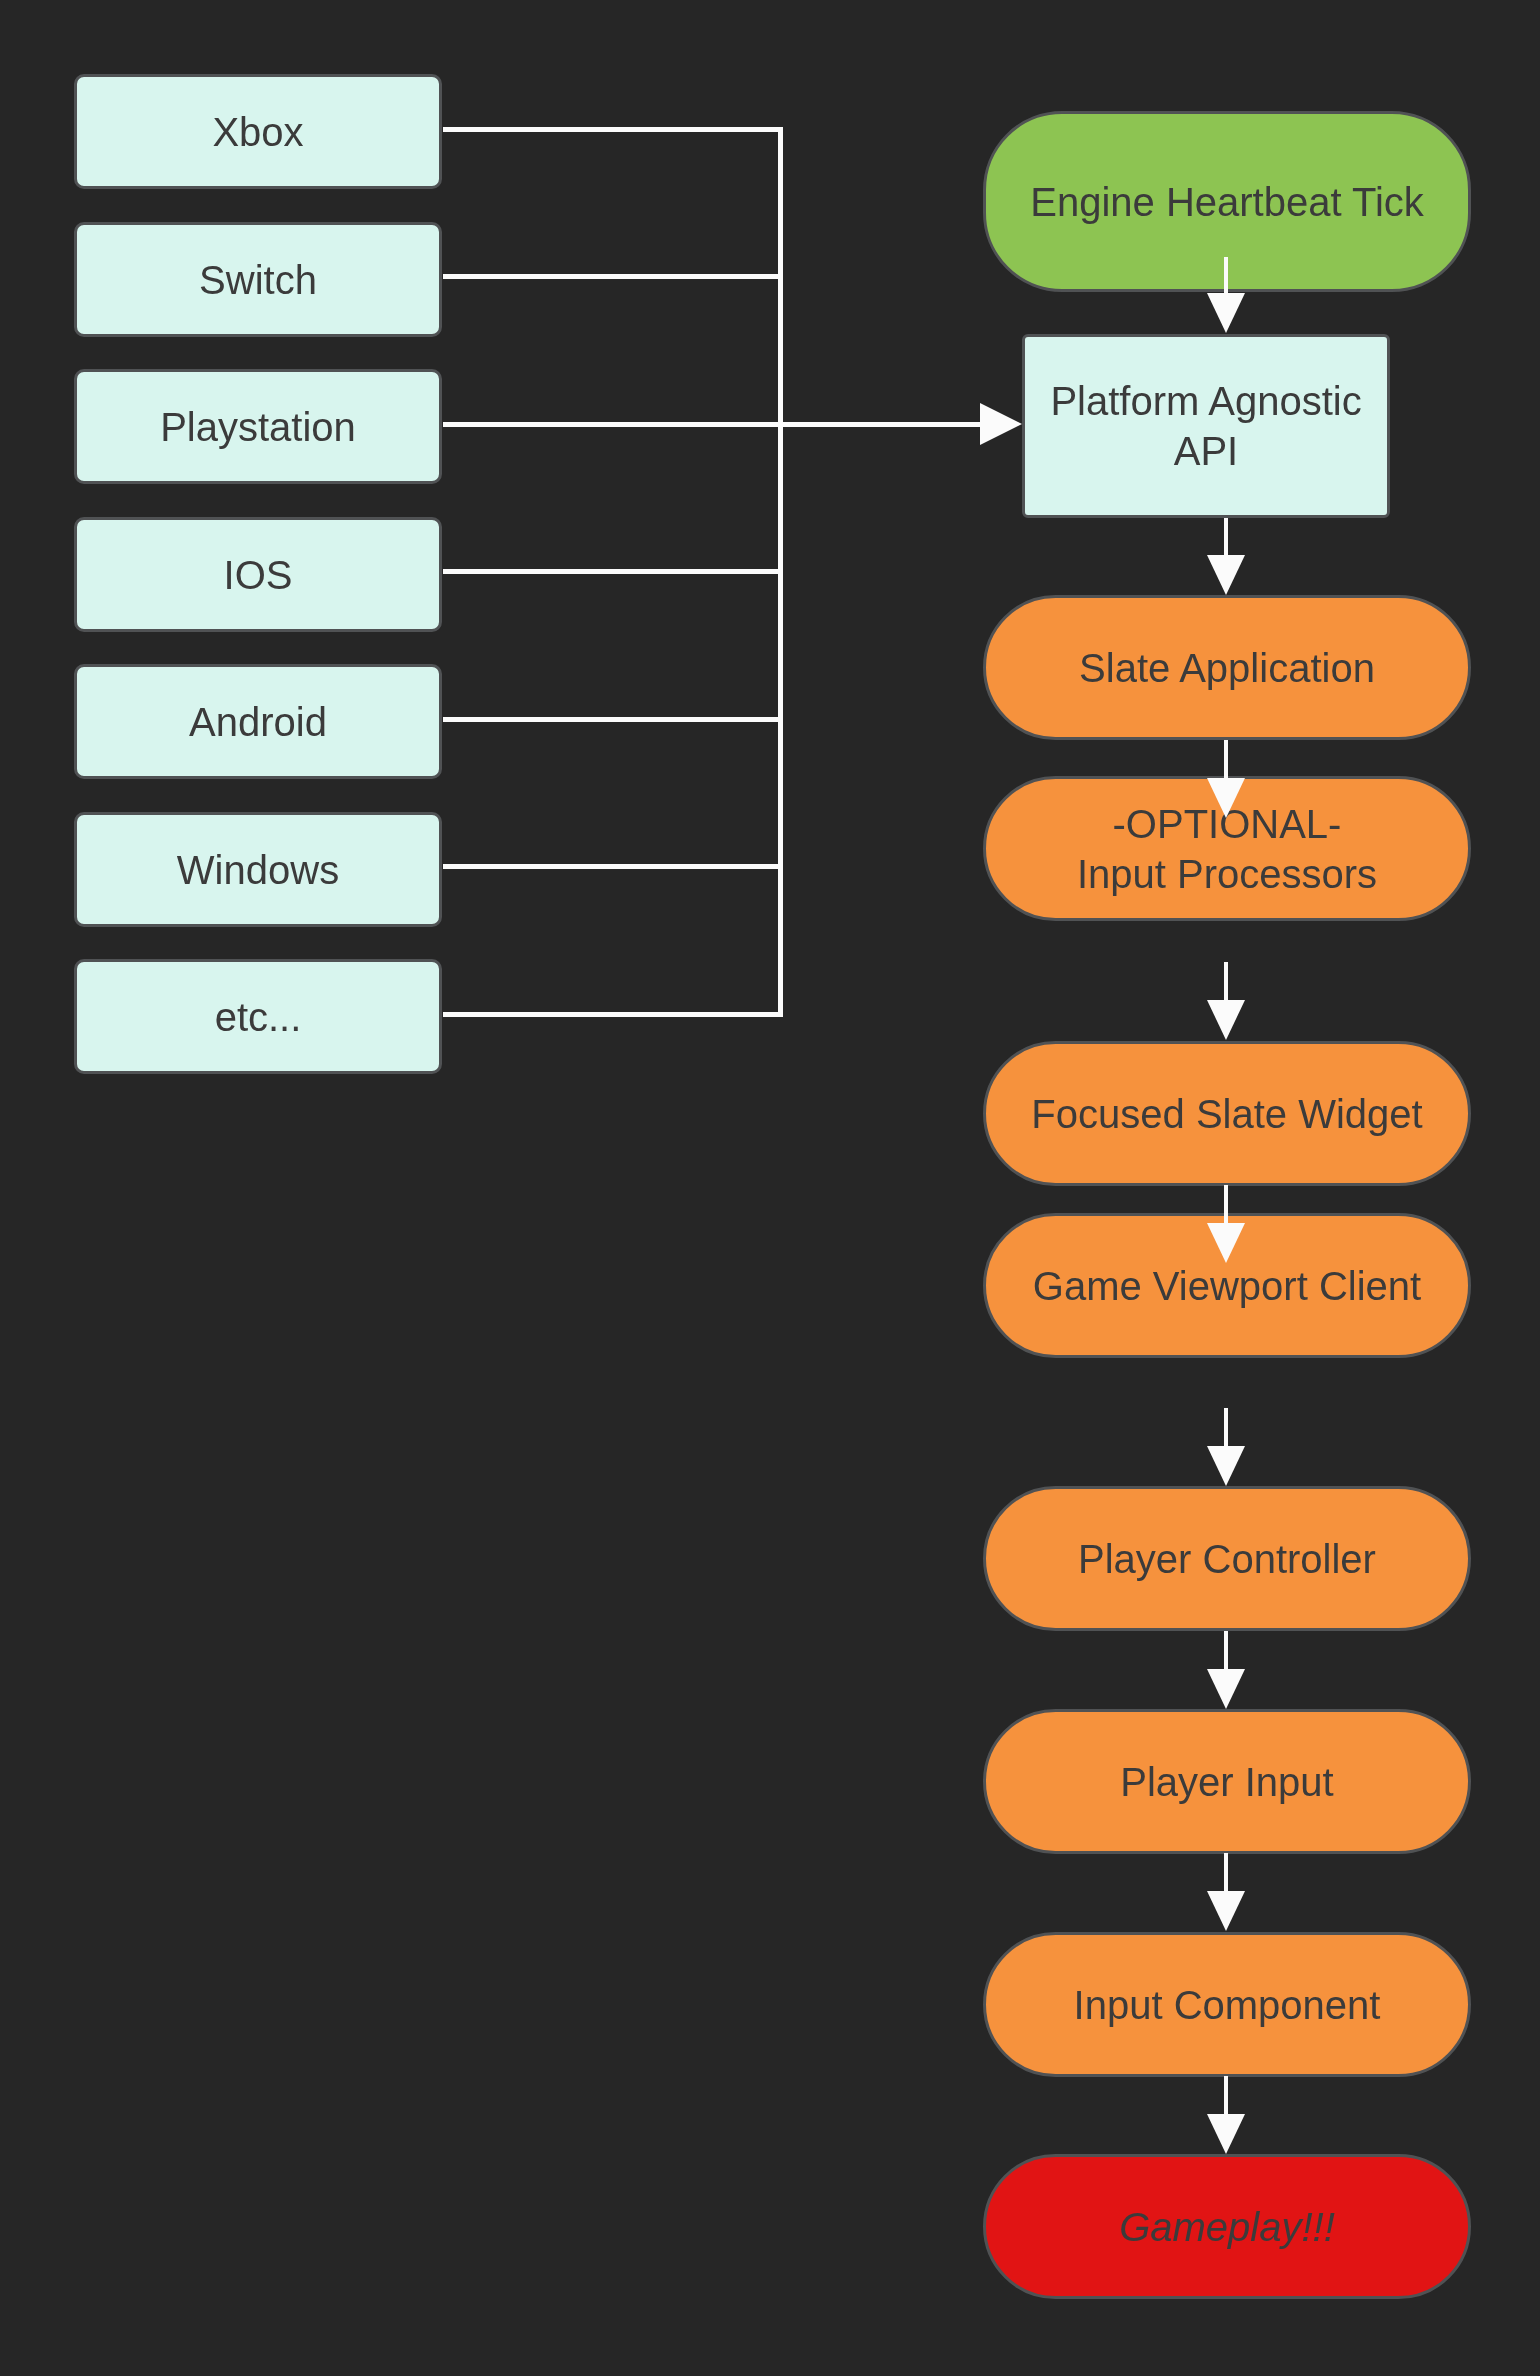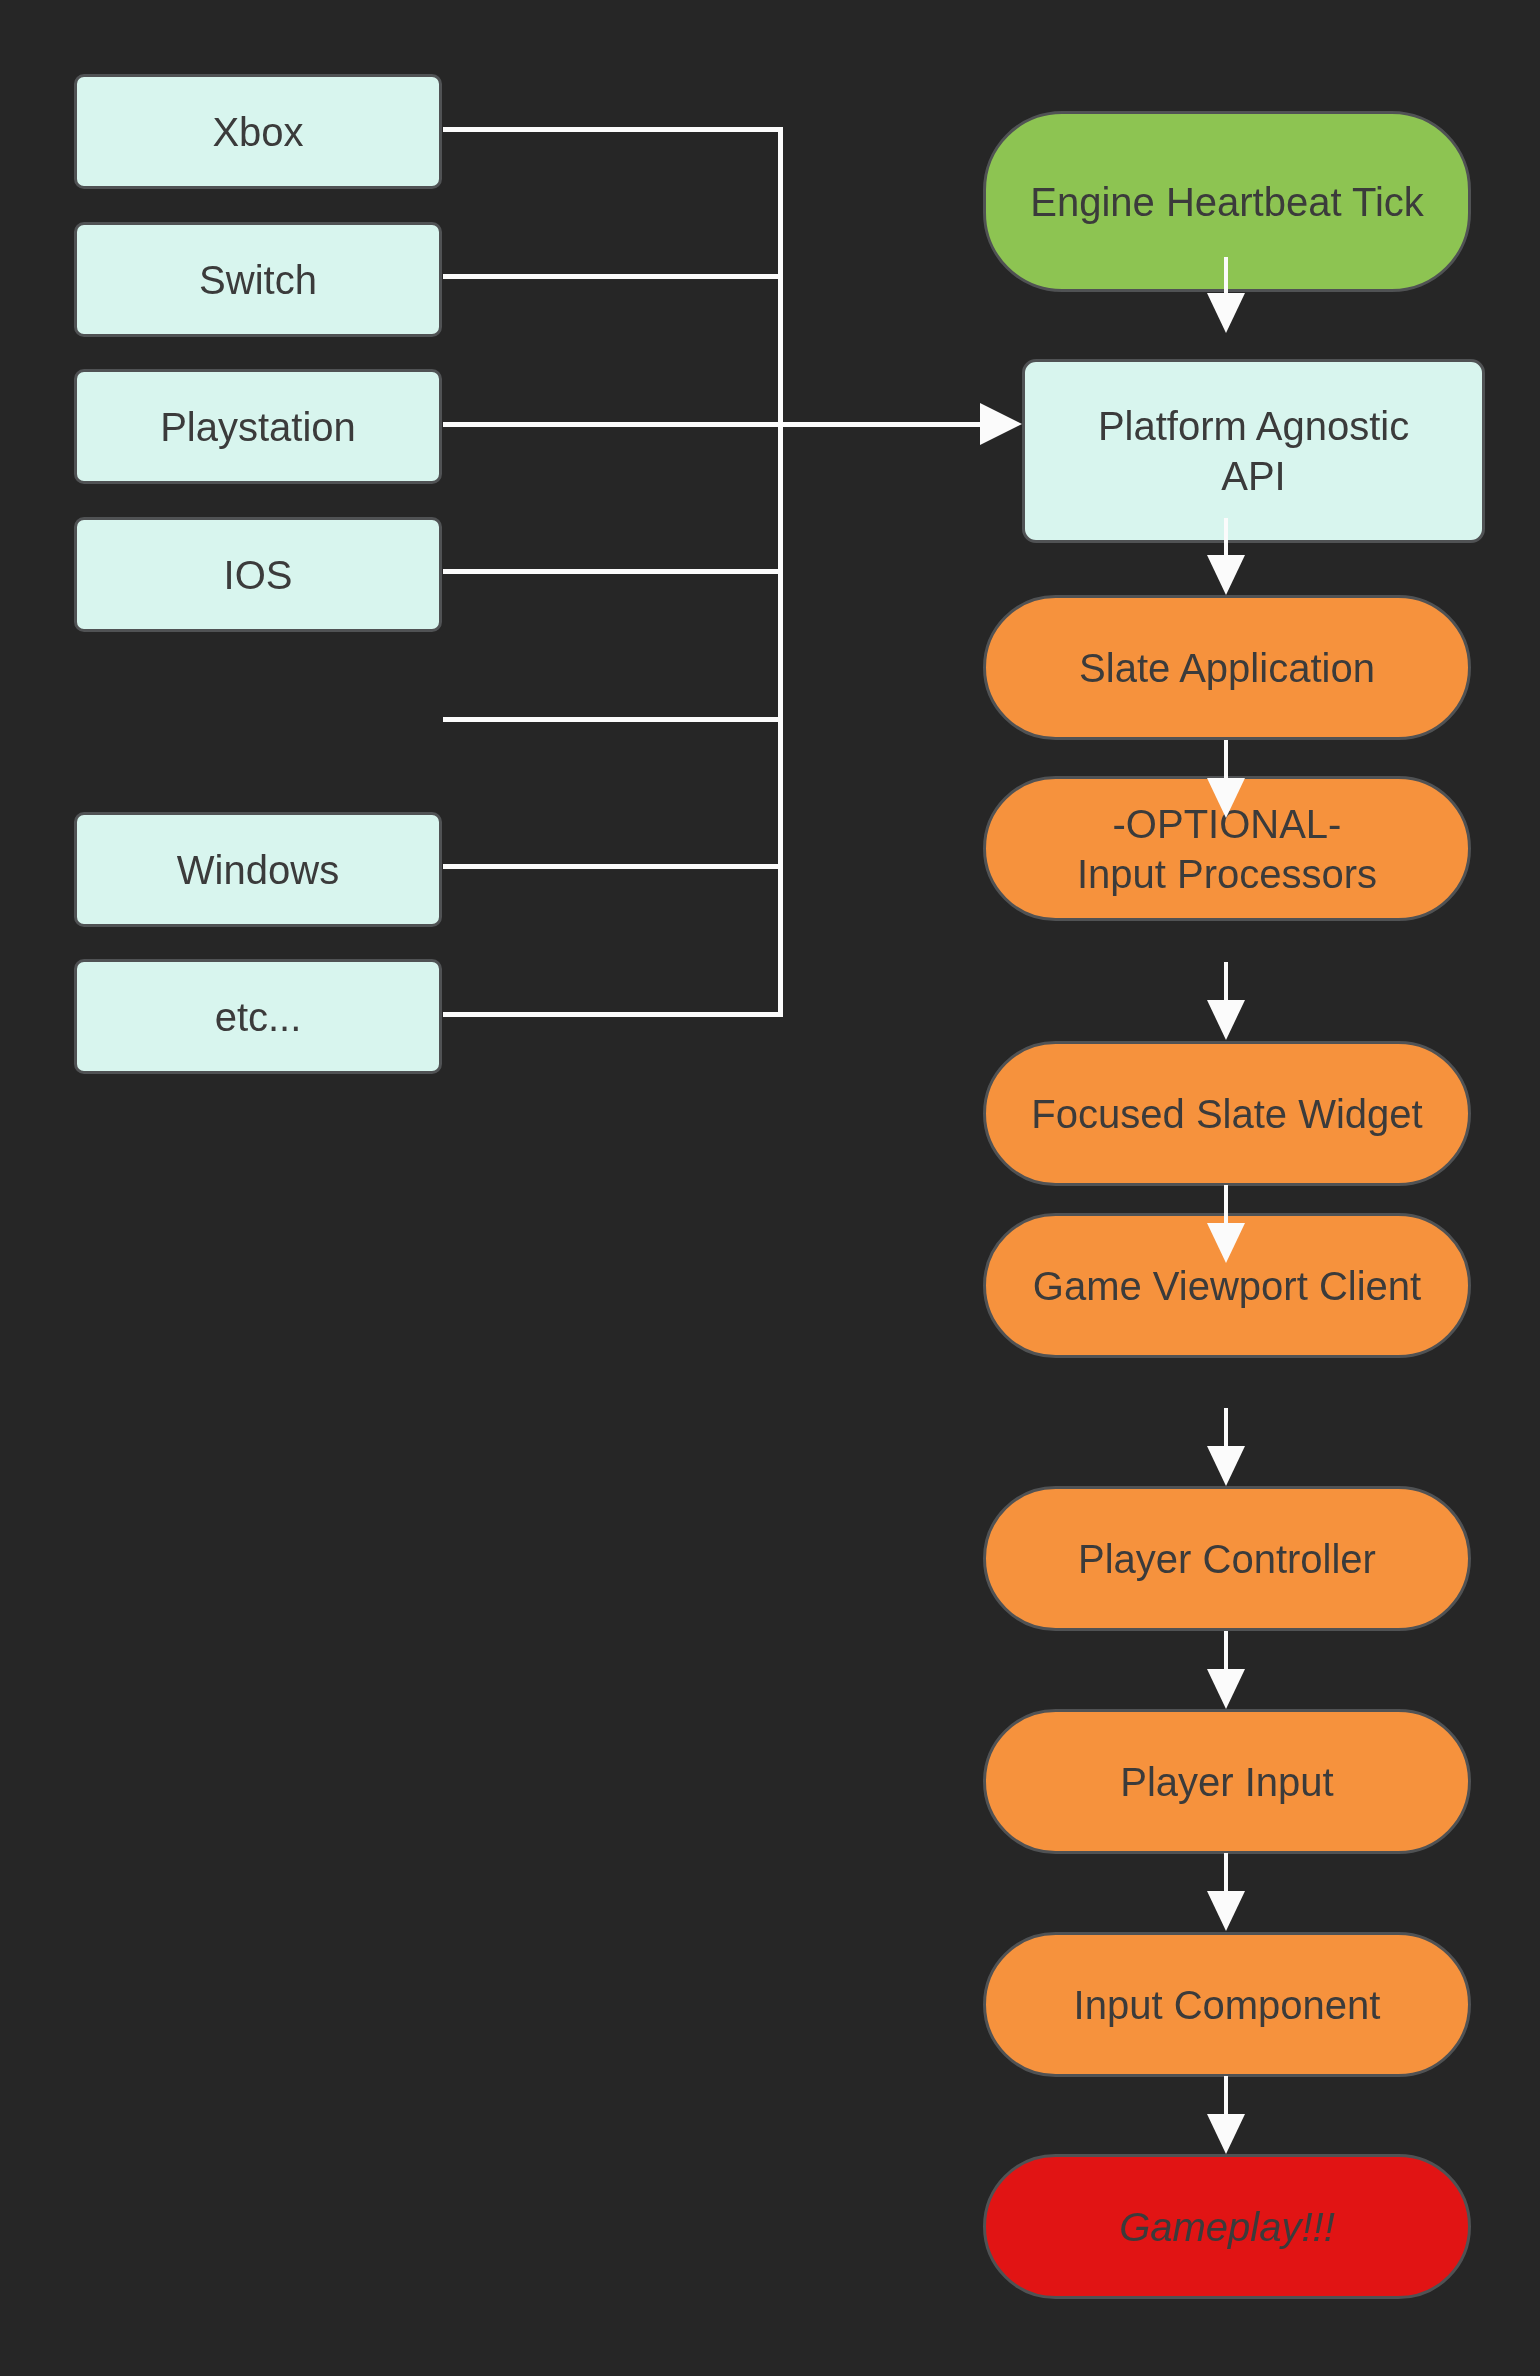--- a/index.html
+++ b/index.html
@@ -35,22 +35,22 @@
     border-radius:10px;
     left:74px;width:368px;height:115px;
   }
   .start{
     background:var(--start-fill);
     border-radius:79px;
     left:983px;width:488px;height:181px;top:111px;
   }
   .api{
     background:var(--platform-fill);
-    border-radius:14px;
-    left:1022px;width:463px;height:184px;top:334px;margin-top:25px;
+    border-radius:6px;
+    left:1022px;width:368px;height:184px;top:334px;
   }
   .pill{
     background:var(--process-fill);
     border-radius:79px;
     left:983px;width:488px;height:145px;
   }
   .end{background:var(--end-fill);font-style:italic;}
   .h-line{position:absolute;height:5px;background:var(--connector);}
   .v-line{position:absolute;width:5px;background:var(--connector);}
   .arrowhead-right{
@@ -83,20 +83,21 @@
   <div class="h-line" style="top:569px;left:443px;width:340px"></div>
   <div class="h-line" style="top:717px;left:443px;width:340px"></div>
   <div class="h-line" style="top:864px;left:443px;width:340px"></div>
   <div class="h-line" style="top:1012px;left:443px;width:340px"></div>
   <div class="v-line" style="top:127px;left:778px;height:890px"></div>
 
   <div class="node platform" style="top:74px">Xbox</div>
   <div class="node platform" style="top:222px">Switch</div>
   <div class="node platform" style="top:369px">Playstation</div>
   <div class="node platform" style="top:517px">IOS</div>
+  <div class="node platform" style="top:664px">Android</div>
   <div class="node platform" style="top:812px">Windows</div>
   <div class="node platform" style="top:959px">etc...</div>
 
   <div class="node start">Engine Heartbeat Tick</div>
   <div class="node api">Platform Agnostic
 API</div>
   <div class="node pill" style="top:595px">Slate Application</div>
   <div class="node pill" style="top:776px">-OPTIONAL-
 Input Processors</div>
   <div class="node pill" style="top:1041px">Focused Slate Widget</div>

